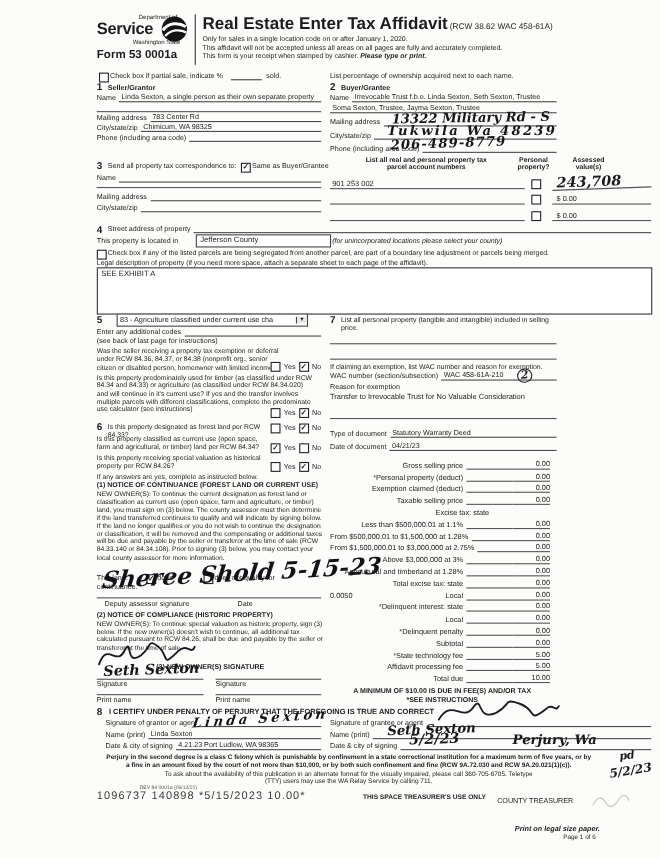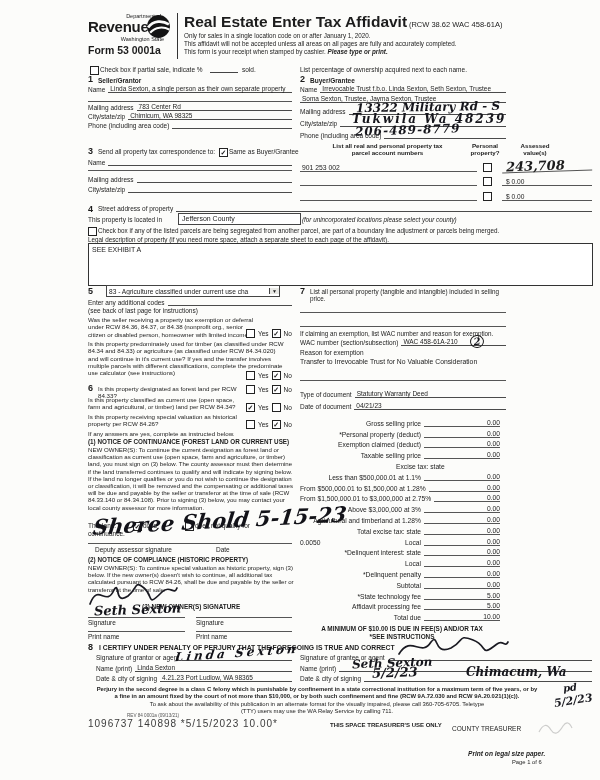--- a/index.html
+++ b/index.html
@@ -40,21 +40,21 @@
                  font-size:13px;line-height:11px;transform:rotate(-2deg);border-bottom:1px solid #555}
   .mono{font-family:Liberation Sans, sans-serif}
   svg{display:block}
 </style>
 </head>
 <body>
 
 <div id="page">
 
   <div class="abs" style="left:99px;top:13px;width:62px;text-align:right;font-size:5.5px">Department of</div>
-  <div class="abs b" style="left:88px;top:18px;font-size:15px;letter-spacing:-0.3px">Revenue</div>
+  <div class="abs b" style="left:88px;top:18px;font-size:15px;letter-spacing:-0.3px">Service</div>
   <span class="abs" style="left:146px;top:14px">
     <svg width="25" height="25" viewBox="0 0 24 24">
         <circle cx="12" cy="12" r="11" fill="#141414"></circle>
         <path d="M2 13 C7 6,16 6,22 10" stroke="#fcfcfa" stroke-width="2.6" fill="none"></path>
         <path d="M4 18 C9 12,17 12,22.5 15" stroke="#fcfcfa" stroke-width="2" fill="none"></path>
       </svg>
   </span>
   <div class="abs" style="left:104px;top:36px;width:60px;text-align:right;font-size:5.5px">Washington State</div>
   <div class="abs b" style="left:88px;top:44px;font-size:10.5px">Form 53 0001a</div>
   <div class="abs" style="left:177px;top:13px;width:1px;height:46px;background:#333"></div>
@@ -445,21 +445,21 @@
   <div class="row" style="left:300px;top:664px;width:292px">
     <span class="lbl">Name (print)</span>
     <span class="fill"></span>
   </div>
   <div class="abs hand" style="left:352px;top:656px;font-size:12px;transform:rotate(-2deg)">Seth Sexton</div>
   <div class="row" style="left:300px;top:674px;width:292px">
     <span class="lbl">Date &amp; city of signing</span>
     <span class="fill"></span>
   </div>
   <div class="abs hand" style="left:372px;top:665px;font-size:13px;transform:rotate(-2deg)">5/2/23</div>
-  <div class="abs hand" style="left:466px;top:665px;font-size:12px">Chimacum, Wa</div>
+  <div class="abs hand" style="left:466px;top:665px;font-size:12px">Perjury, Wa</div>
 
   <div class="abs b" style="left:62px;top:686px;width:510px;text-align:center;font-size:5.9px">Perjury in the second degree is a class C felony which is punishable by confinement in a state correctional institution for a maximum term of five years, or by</div>
   <div class="abs b" style="left:62px;top:693px;width:510px;text-align:center;font-size:5.9px">a fine in an amount fixed by the court of not more than $10,000, or by both such confinement and fine (RCW 9A.72.030 and RCW 9A.20.021(1)(c)).</div>
   <div class="abs" style="left:62px;top:701px;width:510px;text-align:center;font-size:5.9px">To ask about the availability of this publication in an alternate format for the visually impaired, please call 360-705-6705. Teletype</div>
   <div class="abs" style="left:62px;top:708px;width:510px;text-align:center;font-size:5.9px">(TTY) users may use the WA Relay Service by calling 711.</div>
   <div class="abs hand" style="left:563px;top:682px;font-size:10px;transform:rotate(-6deg)">pd</div>
   <div class="abs hand" style="left:554px;top:694px;font-size:11px;transform:rotate(-9deg)">5/2/23</div>
   <div class="abs" style="left:127px;top:713px;font-size:4.6px;color:#555">REV 84 0001a (09/13/21)</div>
   <div class="abs mono" style="left:88px;top:718px;font-size:10px;letter-spacing:1px;color:#3b3b3b">1096737 140898 *5/15/2023 10.00*</div>
   <div class="abs b" style="left:330px;top:722px;font-size:6px">THIS SPACE TREASURER'S USE ONLY</div>

